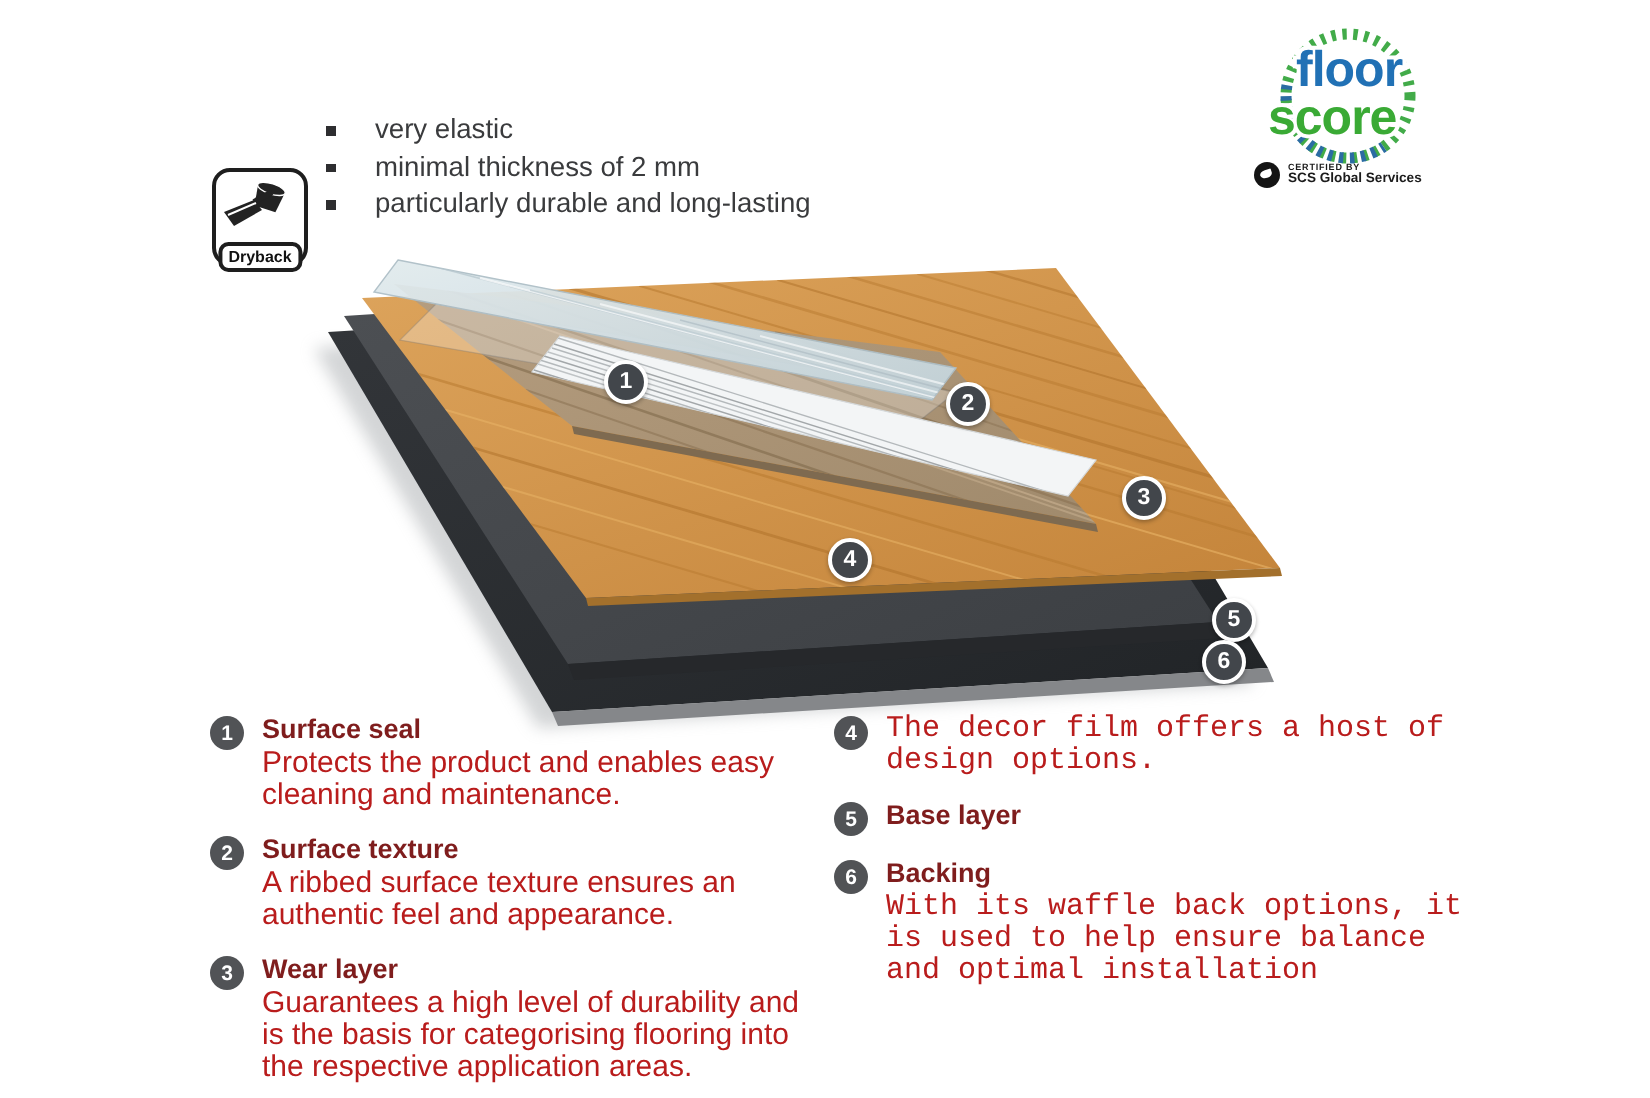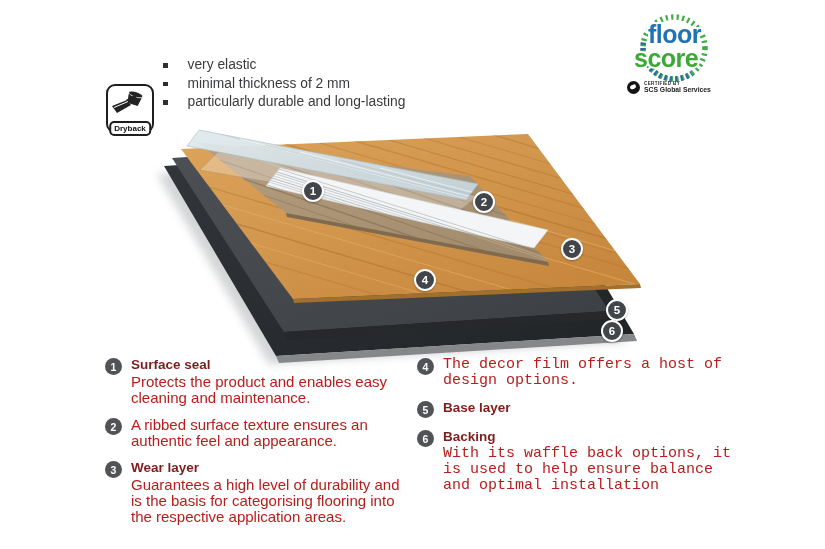--- a/index.html
+++ b/index.html
@@ -237,20 +237,21 @@
     <div class="legend-item">
       <span class="lnum">1</span>
       <div class="ltext">
         <h3>Surface seal</h3>
         <p>Protects the product and enables easy cleaning and maintenance.</p>
       </div>
     </div>
     <div class="legend-item">
       <span class="lnum">2</span>
       <div class="ltext">
+        <h3>Surface texture</h3>
         <p>A ribbed surface texture ensures an authentic feel and appearance.</p>
       </div>
     </div>
     <div class="legend-item">
       <span class="lnum">3</span>
       <div class="ltext">
         <h3>Wear layer</h3>
         <p>Guarantees a high level of durability and is the basis for categorising flooring into the respective application areas.</p>
       </div>
     </div>

